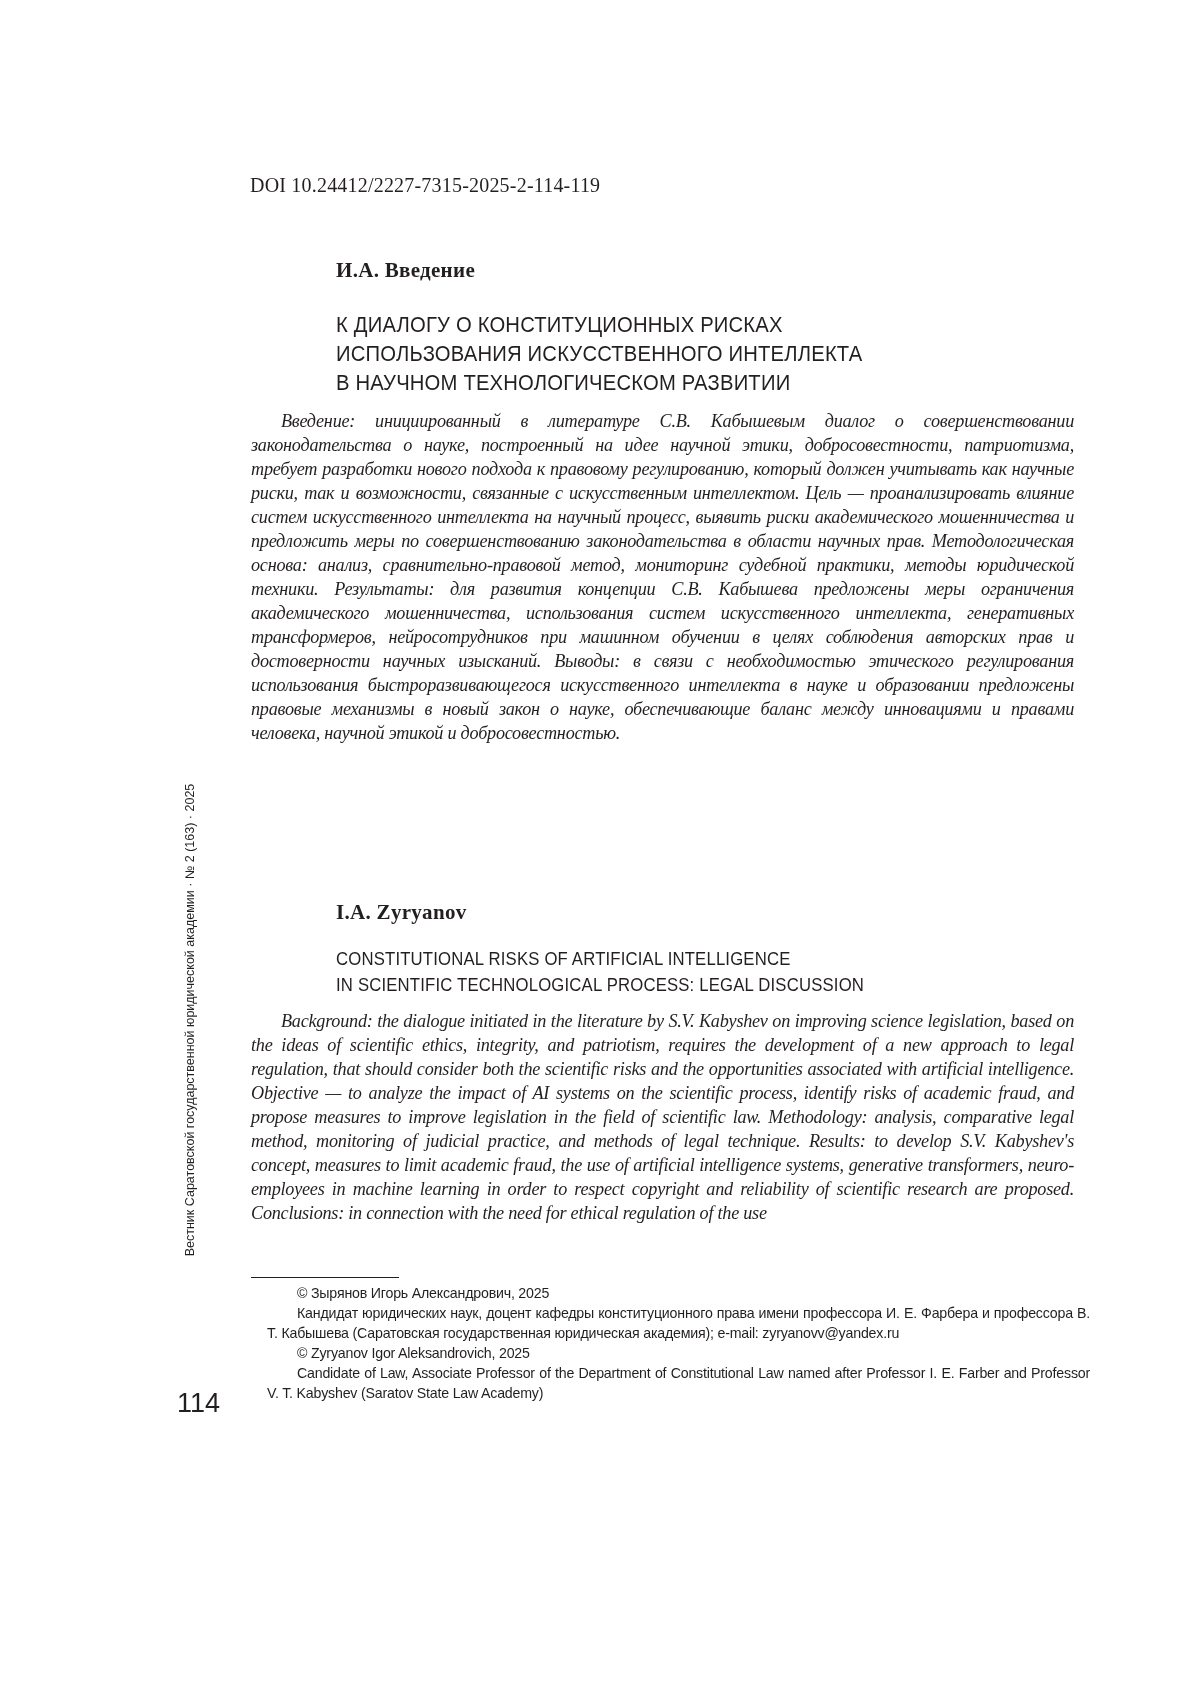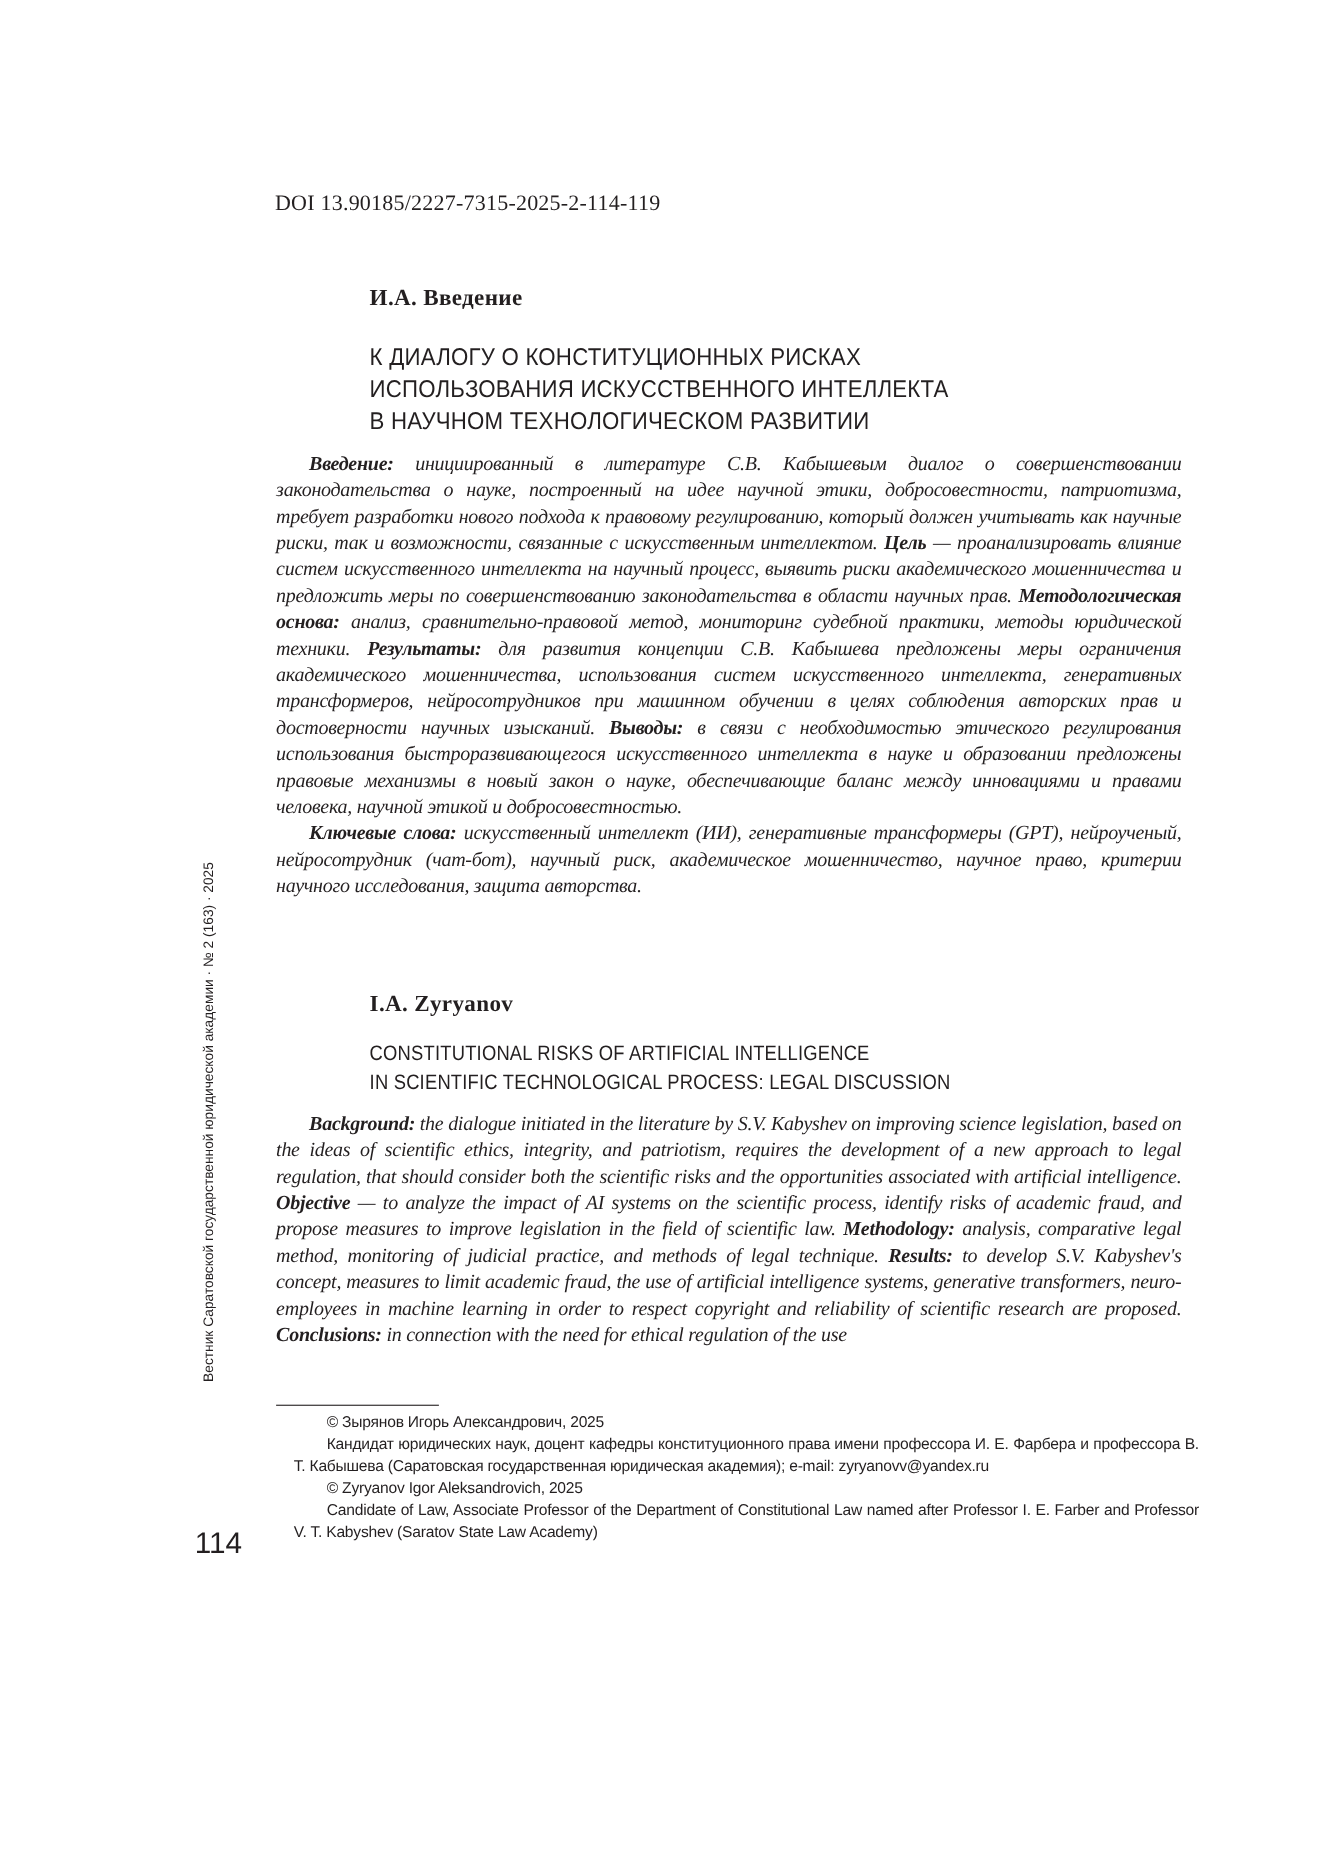--- a/index.html
+++ b/index.html
@@ -30,21 +30,21 @@
     .title.ru { top: 310px; font-size: 22px; line-height: 29px; transform: scaleX(0.92); }
     .title.en { top: 946px; font-size: 19px; line-height: 26px; transform: scaleX(0.88); }
     .abstract {
       position: absolute; left: 251px; width: 823px;
       font-style: italic; text-align: justify;
       font-size: 18.2px; line-height: 24px;
       font-family: "Liberation Serif", serif;
       letter-spacing: -0.25px;
     }
     .abstract p { text-indent: 30px; }
-    .abstract b { font-weight: bold; }
+    .abstract b { font-weight: normal; }
     .abstract.ru { top: 409px; }
     .abstract.en { top: 1009px; }
     .fn-rule {
       position: absolute; left: 251px; top: 1277px;
       width: 148px; height: 1px; background: #231f20;
     }
     .footnotes {
       position: absolute; left: 251px; top: 1283px; width: 823px;
       font-family: "Liberation Sans", sans-serif;
       font-size: 14.2px; line-height: 20px;
@@ -61,34 +61,33 @@
     .page-number {
       position: absolute; left: 177px; top: 1388px;
       font-family: "Liberation Sans", sans-serif;
       font-size: 27px;
     }
   </style>
 </head>
 <body>
 
 <div class="ids">
-  <div>DOI 13.90185/2227-7315-2025-2-114-119</div>
+  <div>DOI 10.24412/2227-7315-2025-2-114-119</div>
 </div>
 
 <div class="author ru">И.А. Введение</div>
 
 <div class="title ru">
   <div>К ДИАЛОГУ О КОНСТИТУЦИОННЫХ РИСКАХ</div>
   <div>ИСПОЛЬЗОВАНИЯ ИСКУССТВЕННОГО ИНТЕЛЛЕКТА</div>
   <div>В НАУЧНОМ ТЕХНОЛОГИЧЕСКОМ РАЗВИТИИ</div>
 </div>
 
 <div class="abstract ru">
   <p><b>Введение:</b><span> инициированный в литературе С.В. Кабышевым диалог о совершенствовании законодательства о науке, построенный на идее научной этики, добросовестности, патриотизма, требует разработки нового подхода к правовому регулированию, который должен учитывать как научные риски, так и возможности, связанные с искусственным интеллектом. </span><b>Цель</b><span> — проанализировать влияние систем искусственного интеллекта на научный процесс, выявить риски академического мошенничества и предложить меры по совершенствованию законодательства в области научных прав. </span><b>Методологическая основа:</b><span> анализ, сравнительно-правовой метод, мониторинг судебной практики, методы юридической техники. </span><b>Результаты:</b><span> для развития концепции С.В. Кабышева предложены меры ограничения академического мошенничества, использования систем искусственного интеллекта, генеративных трансформеров, нейросотрудников при машинном обучении в целях соблюдения авторских прав и достоверности научных изысканий. </span><b>Выводы:</b><span> в связи с необходимостью этического регулирования использования быстроразвивающегося искусственного интеллекта в науке и образовании предложены правовые механизмы в новый закон о науке, обеспечивающие баланс между инновациями и правами человека, научной этикой и добросовестностью.</span></p>
-  <p><b>Ключевые слова:</b><span> искусственный интеллект (ИИ), генеративные трансформеры (GPT), нейроученый, нейросотрудник (чат-бот), научный риск, академическое мошенничество, научное право, критерии научного исследования, защита авторства.</span></p>
 </div>
 
 <div class="author en">I.A. Zyryanov</div>
 
 <div class="title en">
   <div>CONSTITUTIONAL RISKS OF ARTIFICIAL INTELLIGENCE</div>
   <div>IN SCIENTIFIC TECHNOLOGICAL PROCESS: LEGAL DISCUSSION</div>
 </div>
 
 <div class="abstract en">

